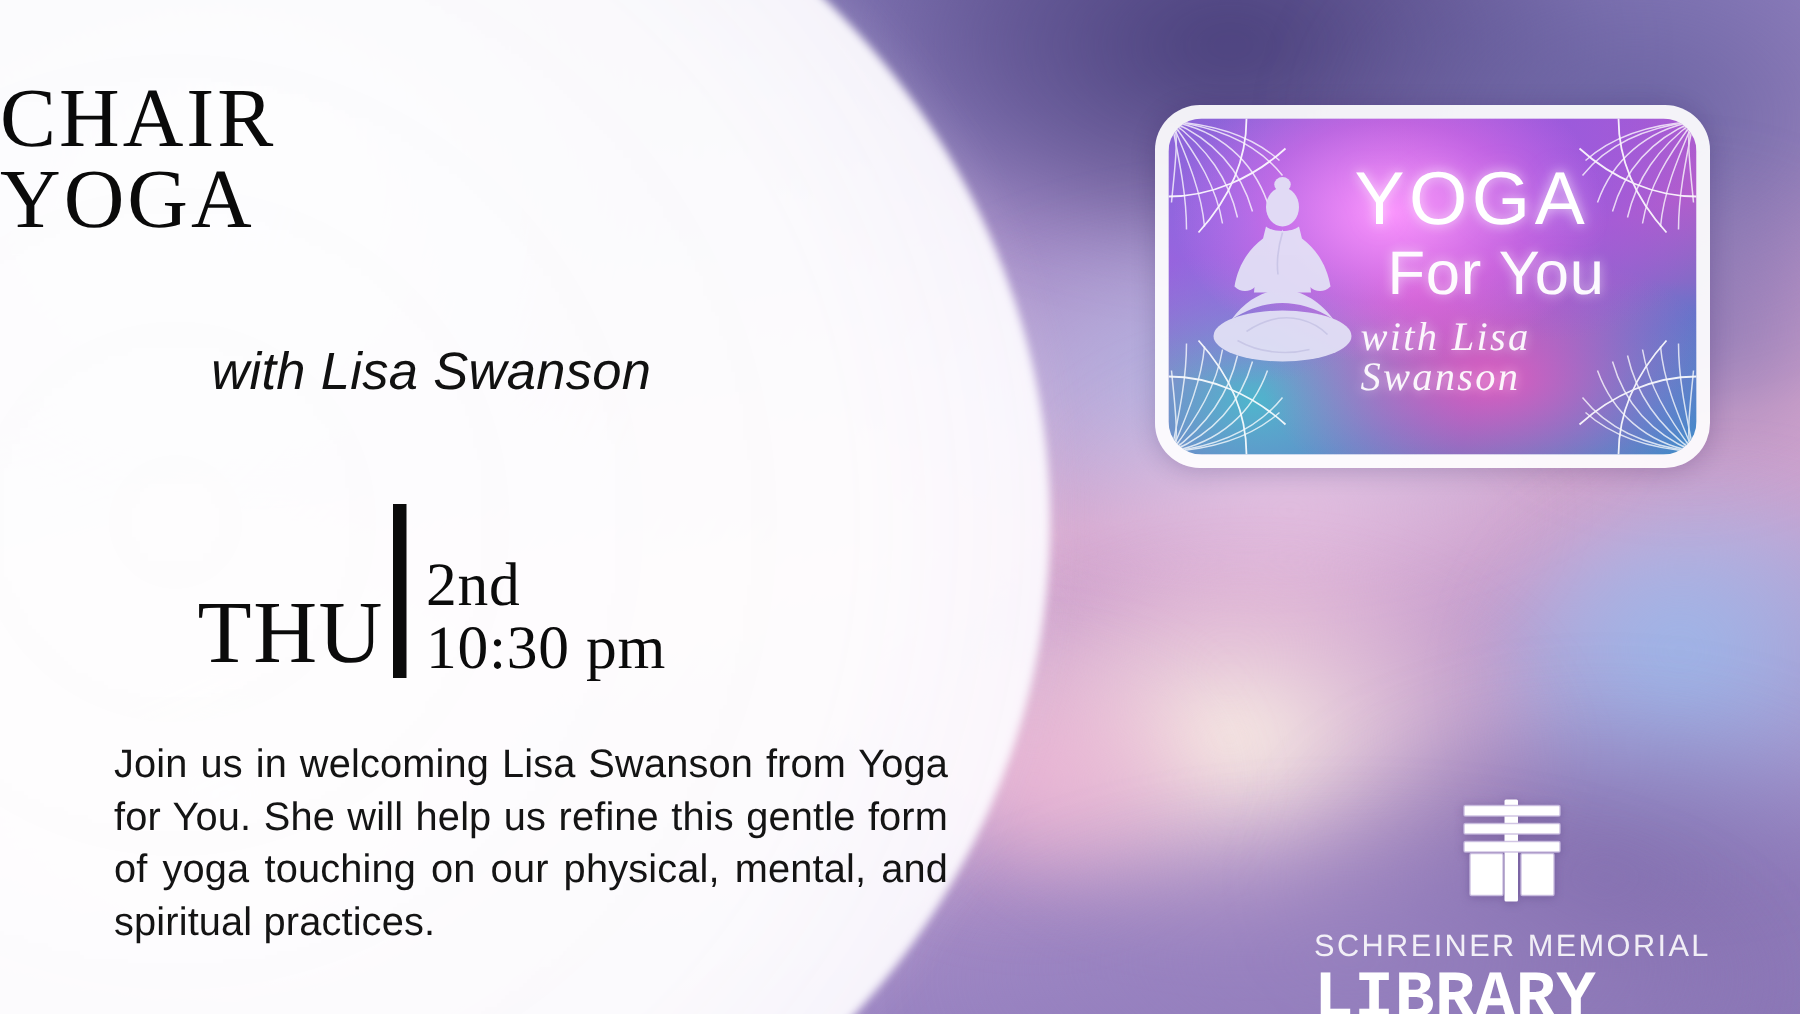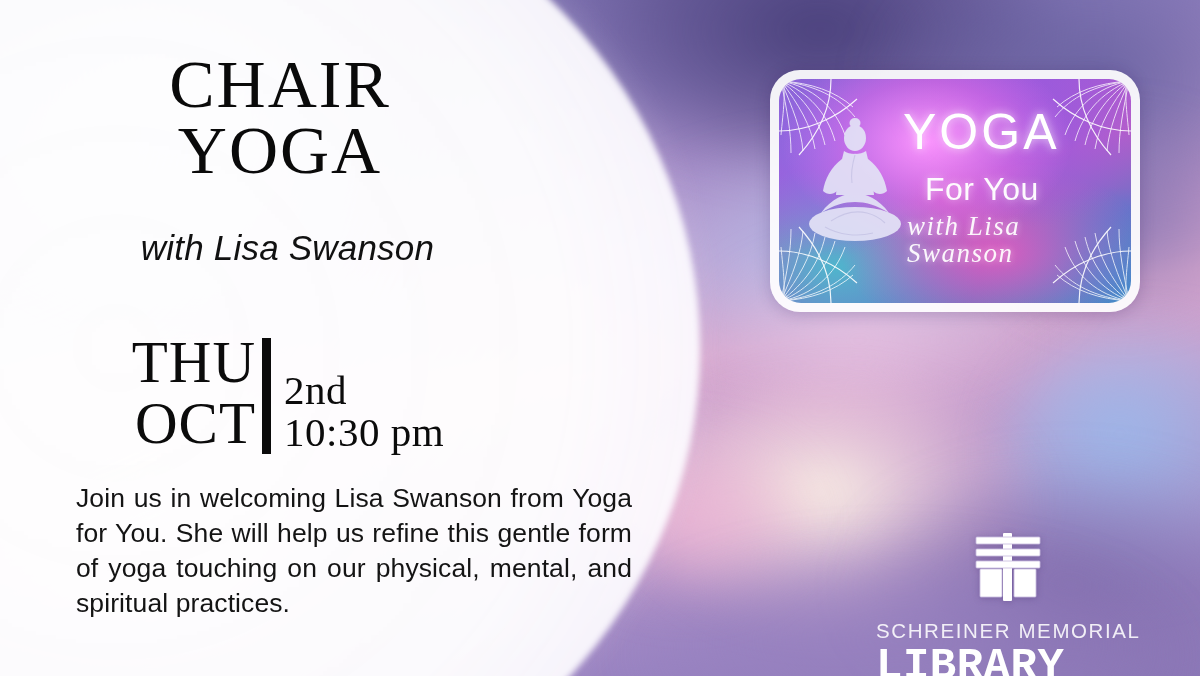--- a/index.html
+++ b/index.html
@@ -94,24 +94,24 @@
         rgba(247,236,243,.18) 70%,
         rgba(247,236,243,0) 100%);
     filter:blur(16px);
   }
 
   
   .left{ position:absolute; left:0; top:0; width:660px; height:676px; }
 
   .title{
     position:absolute; left:0; top:52px; width:560px;
-    text-align:center;
+    text-align:left;
     font-family:"Liberation Serif", serif;
     font-weight:400;
-    font-size:68px; line-height:.97;
+    font-size:56px; line-height:.97;
     letter-spacing:2px;
     color:#0a0a0a;
   }
   .title .l2{ display:block; }
 
   .presenter{
     position:absolute; left:0; top:228px; width:575px;
     text-align:center;
     font-family:"Liberation Sans", sans-serif;
     font-style:italic; font-weight:400;
@@ -135,21 +135,21 @@
     background:#0b0b0b; flex:0 0 auto;
   }
   .dw-right{
     font-family:"Liberation Serif", serif;
     font-size:41px; line-height:1.03;
     letter-spacing:.5px; color:#0b0b0b;
   }
   .dw-right span, .dw-left span{ display:block; white-space:nowrap; }
 
   .blurb{
-    position:absolute; left:76px; top:481px; width:556px;
+    position:absolute; left:76px; top:492px; width:556px;
     font-family:"Liberation Sans", sans-serif;
     font-weight:400;
     font-size:26.5px; line-height:1.32;
     letter-spacing:.1px;
     text-align:justify; text-align-last:left;
     color:#141414;
   }
 
   
   .card{
@@ -181,23 +181,23 @@
   .figure{ position:absolute; left:22px; top:30px; width:108px; height:150px; }
 
   .card-text{ position:absolute; left:124px; top:28px; width:232px; }
   .t-yoga{
     font-family:"Liberation Sans", sans-serif;
     font-weight:400; font-size:50px; line-height:1;
     letter-spacing:3px; color:#fff;
     text-shadow:0 0 8px rgba(255,255,255,.65), 0 0 18px rgba(255,210,255,.4);
   }
   .t-for{
-    margin-top:16px; padding-left:22px;
-    font-family:"Liberation Sans", sans-serif;
-    font-weight:400; font-size:32px; line-height:1;
+    margin-top:5px; padding-left:22px;
+    font-family:"Liberation Sans", sans-serif;
+    font-weight:400; font-size:41px; line-height:1;
     letter-spacing:.5px; color:rgba(255,255,255,.96);
     text-shadow:0 0 8px rgba(255,255,255,.6);
   }
   .t-with{
     margin-top:8px; padding-left:4px;
     font-family:"Liberation Serif", serif;
     font-style:italic; font-weight:400;
     font-size:27px; line-height:1;
     letter-spacing:1.5px; color:rgba(255,255,255,.93);
     text-shadow:0 0 7px rgba(255,255,255,.55);
@@ -252,21 +252,20 @@
     <div class="title">
       <span class="l1">CHAIR</span>
       <span class="l2">YOGA</span>
     </div>
 
     <div class="presenter">with Lisa Swanson</div>
 
     <div class="datewrap">
       <div class="dw-left">
         <span>THU</span>
-        <span>OCT</span>
       </div>
       <div class="dw-bar"></div>
       <div class="dw-right">
         <span>2nd</span>
         <span>10:30 pm</span>
       </div>
     </div>
 
     <div class="blurb">Join us in welcoming Lisa Swanson from Yoga for You. She will help us refine this gentle form of yoga touching on our physical, mental, and spiritual practices.</div>
   </div>

